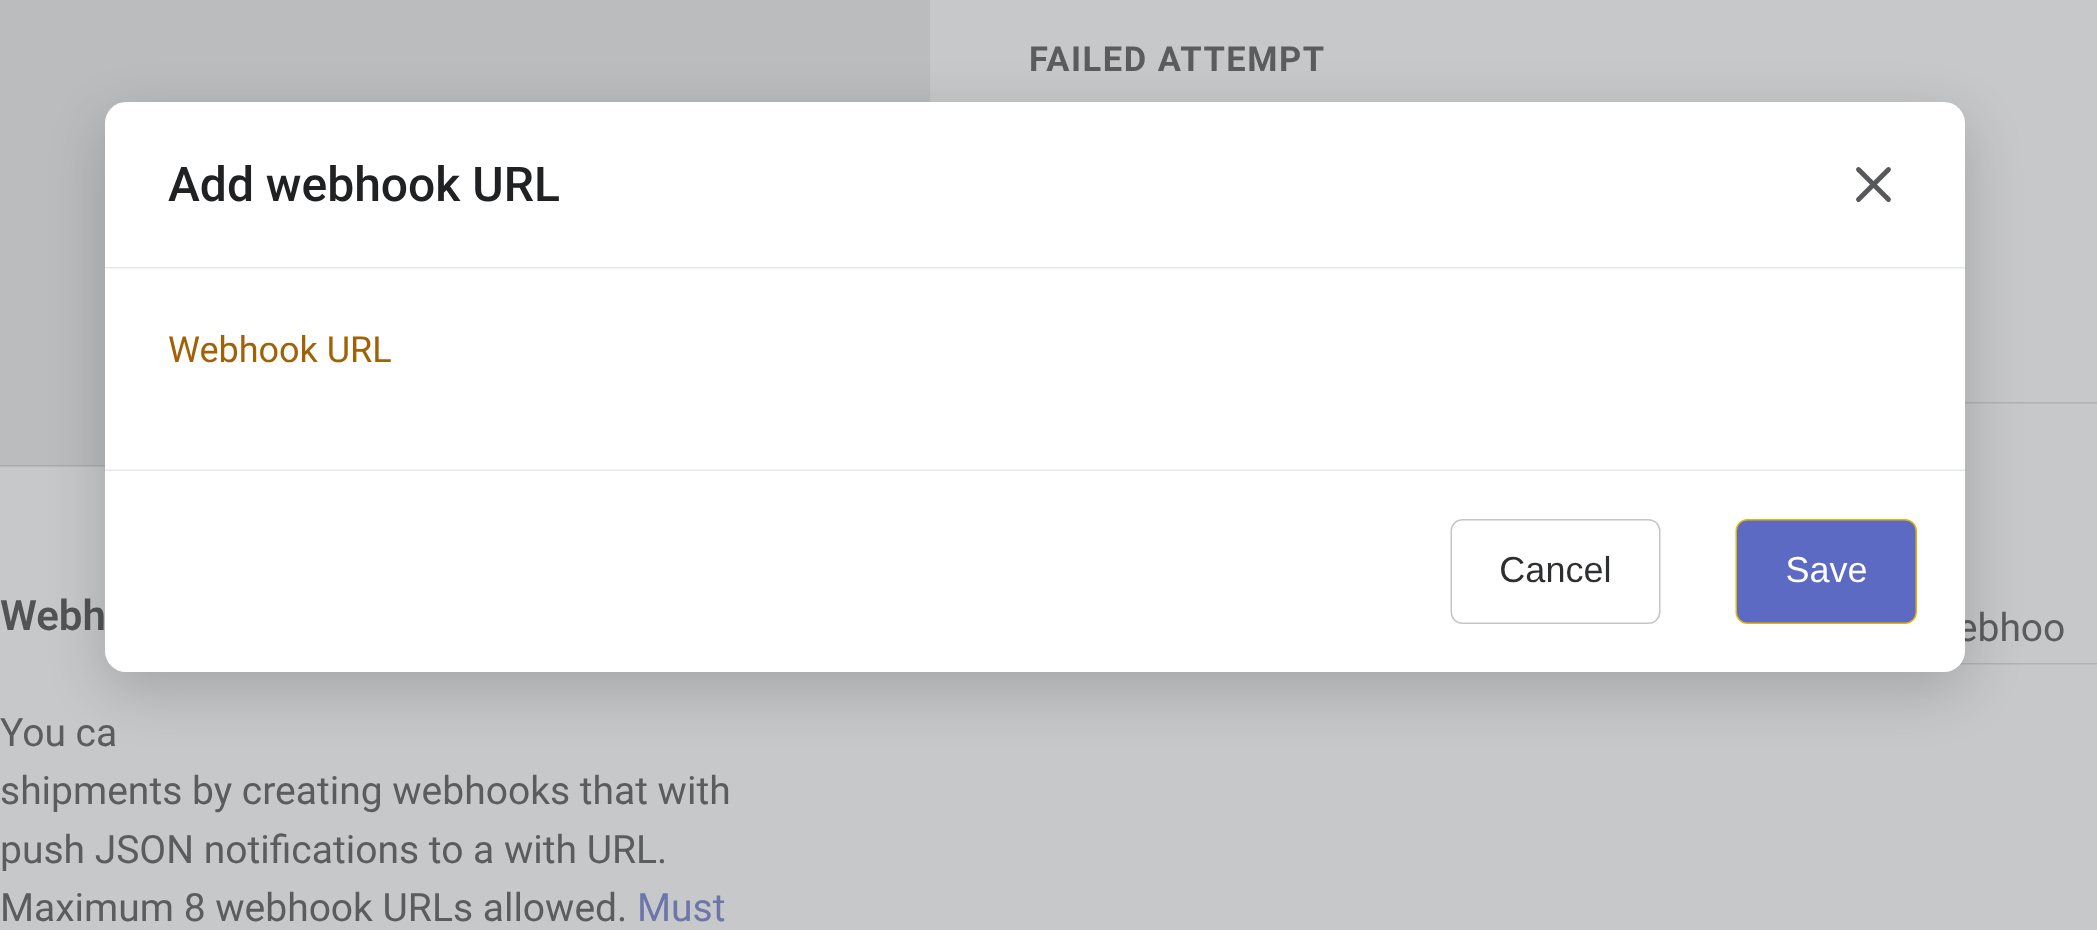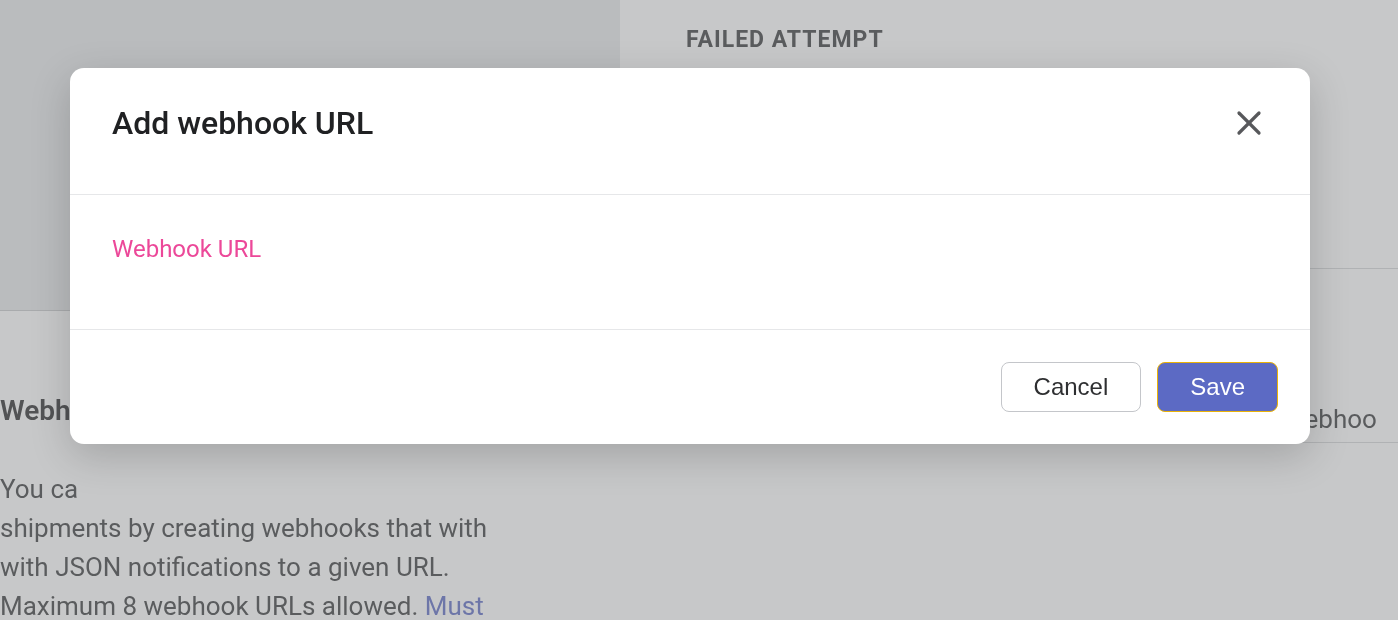--- a/index.html
+++ b/index.html
@@ -107,21 +107,21 @@
       width: 1240px;
       background: #fff;
       border-radius: 14px;
       box-shadow: 0 12px 40px rgba(0,0,0,0.18);
       overflow: hidden;
     }
     .modal-header {
       display: flex;
       align-items: center;
       justify-content: space-between;
-      padding: 36px 42px 52px 42px;
+      padding: 36px 42px 36px 42px;
       border-bottom: 1px solid #e6e7e9;
       gap: 40px;
     }
     .modal-title {
       font-size: 32px;
       font-weight: 500;
       color: #202123;
     }
     .close-btn {
       background: none;
@@ -136,21 +136,21 @@
     .close-btn svg {
       width: 30px;
       height: 30px;
     }
     .modal-body {
       padding: 40px 42px 48px 42px;
       border-bottom: 1px solid #e6e7e9;
     }
     .field-label {
       font-size: 24px;
-      color: #ec4899;
+      color: #a16207;
       margin-bottom: 18px;
       display: block;
     }
     .text-input {
       width: 100%;
       height: 70px;
       border: 1px solid #c4c6ca;
       border-radius: 8px;
       padding: 0 24px;
       font-size: 24px;
@@ -161,28 +161,29 @@
     .text-input::placeholder {
       color: #8e9094;
     }
     .modal-footer {
       display: flex;
       justify-content: flex-end;
       gap: 16px;
       padding: 32px 32px;
     }
     .btn {
-      height: 50px;
+      height: 70px;
       padding: 0 32px;
       border-radius: 8px;
       font-size: 24px;
       cursor: pointer;
       display: inline-flex;
       align-items: center;
       justify-content: center;
+      margin-left: 34px;
     }
     .btn-secondary {
       background: #fff;
       color: #2e2f31;
       border: 1px solid #c4c6ca;
     }
     .btn-primary {
       background: #5c6ac4;
       color: #fff;
       border: 1px solid #eab308;
@@ -198,21 +199,21 @@
   <div class="bg-right-border"></div>
   <div class="bg-divider"></div>
   <div class="bg-right-content">
     <span>webhoo</span>
     <div class="sep"></div>
   </div>
   <div class="bg-bottom">
     <div class="heading">Webh</div>
     <div>You ca</div>
     <div>shipments by creating webhooks that with</div>
-    <div>with JSON notifications to a given URL.</div>
+    <div>push JSON notifications to a with URL.</div>
     <div>
       <span>Maximum 8 webhook URLs allowed. </span><span class="learn">Must</span>
     </div>
   </div>
 </div>
 
 <div class="overlay"></div>
 
 <div class="modal">
   <div class="modal-header">

